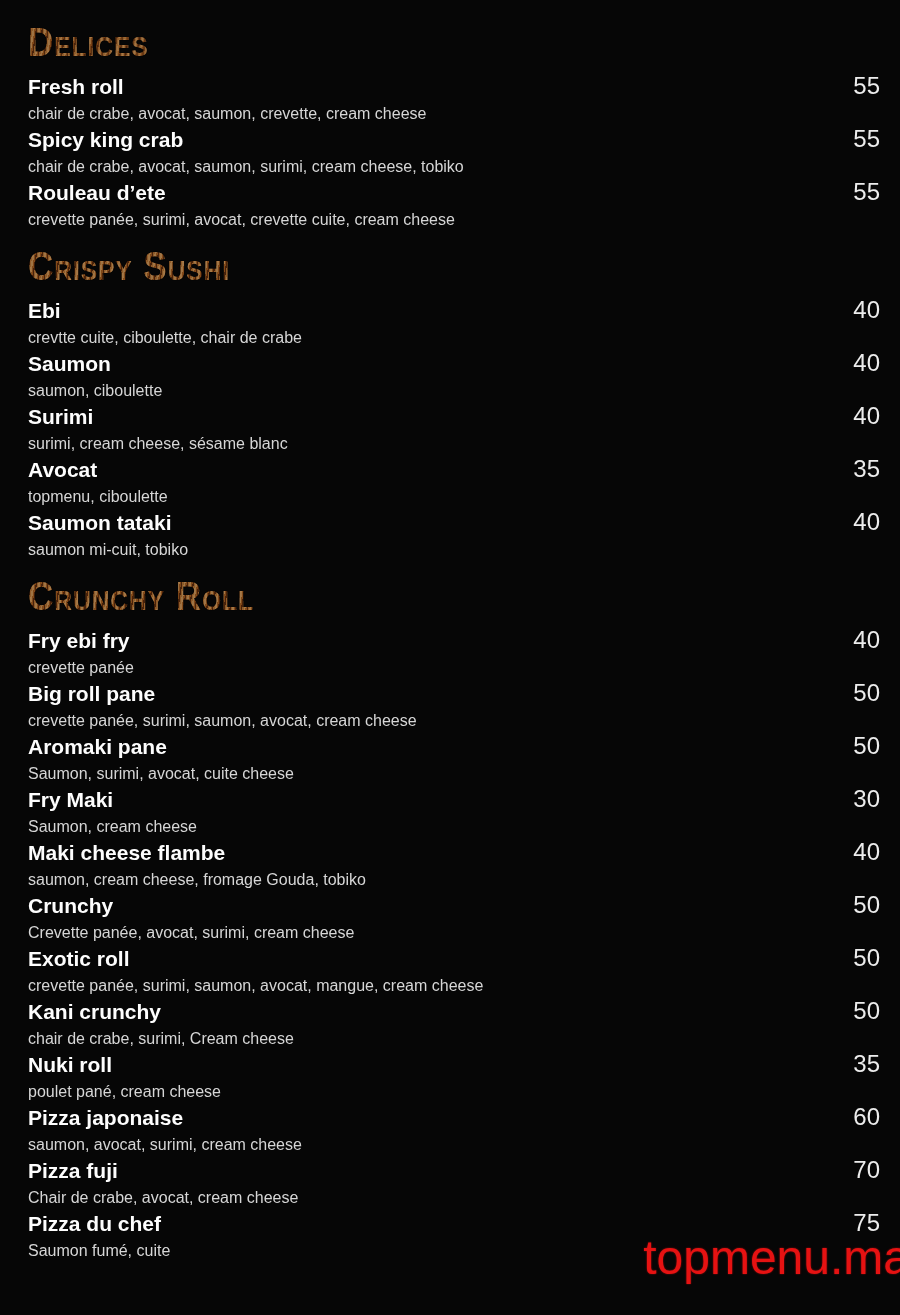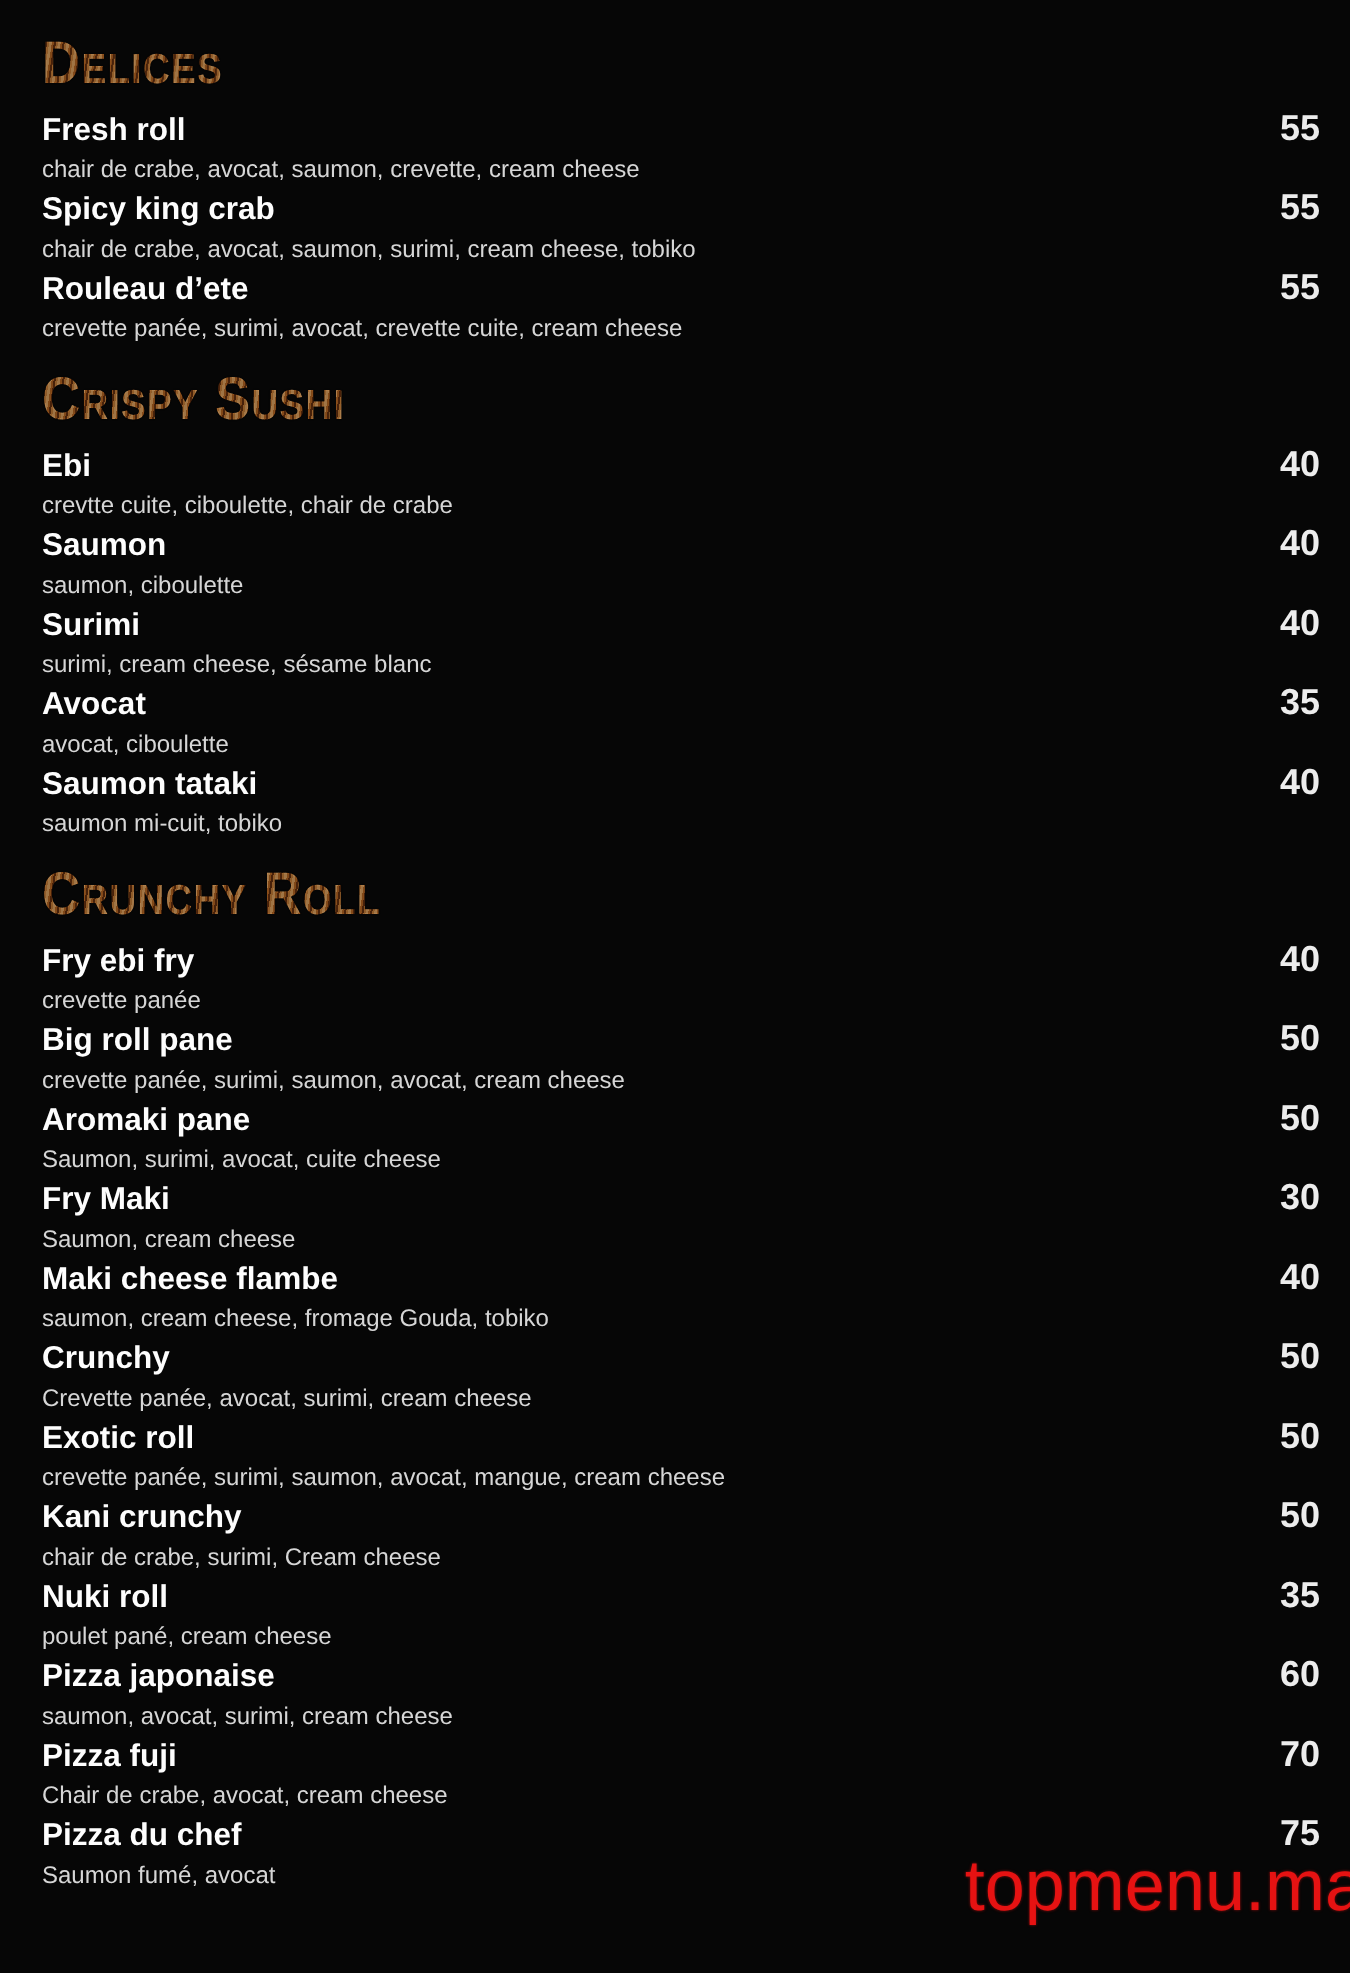--- a/index.html
+++ b/index.html
@@ -55,21 +55,21 @@
     line-height:26.5px;
     text-align:center;
   }
   .item-name{
     font-weight:bold;
     font-size:21px;
     color:var(--item-name);
   }
   .item-price{
     font-size:24px;
-    font-weight:bold;
+    font-weight:normal;
     color:var(--price);
     padding-right:0px;
   }
   .item-desc{
     font-size:16px;
     line-height:26.5px;
     color:var(--description);
     white-space:nowrap;
   }
   .watermark{
@@ -146,21 +146,21 @@
       <span class="item-price">40</span>
     </div>
     <div class="item-desc">surimi, cream cheese, sésame blanc</div>
   </div>
 
   <div class="item">
     <div class="item-name-row">
       <span class="item-name">Avocat</span>
       <span class="item-price">35</span>
     </div>
-    <div class="item-desc">avocat, ciboulette</div>
+    <div class="item-desc">topmenu, ciboulette</div>
   </div>
 
   <div class="item">
     <div class="item-name-row">
       <span class="item-name">Saumon tataki</span>
       <span class="item-price">40</span>
     </div>
     <div class="item-desc">saumon mi-cuit, tobiko</div>
   </div>
 </div>
@@ -257,19 +257,19 @@
       <span class="item-price">70</span>
     </div>
     <div class="item-desc">Chair de crabe, avocat, cream cheese</div>
   </div>
 
   <div class="item">
     <div class="item-name-row">
       <span class="item-name">Pizza du chef</span>
       <span class="item-price">75</span>
     </div>
-    <div class="item-desc">Saumon fumé, avocat</div>
+    <div class="item-desc">Saumon fumé, cuite</div>
   </div>
 </div>
   </div>
 </div>
   <div class="watermark">topmenu.ma</div>
 </div>
 
 </body></html>

